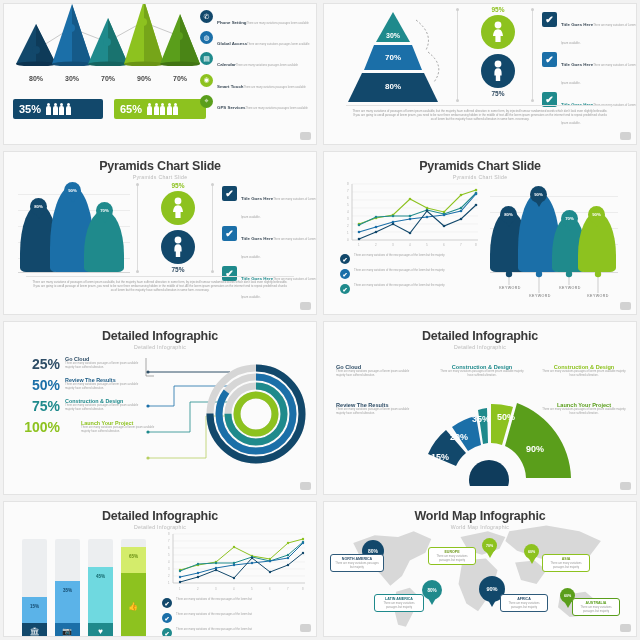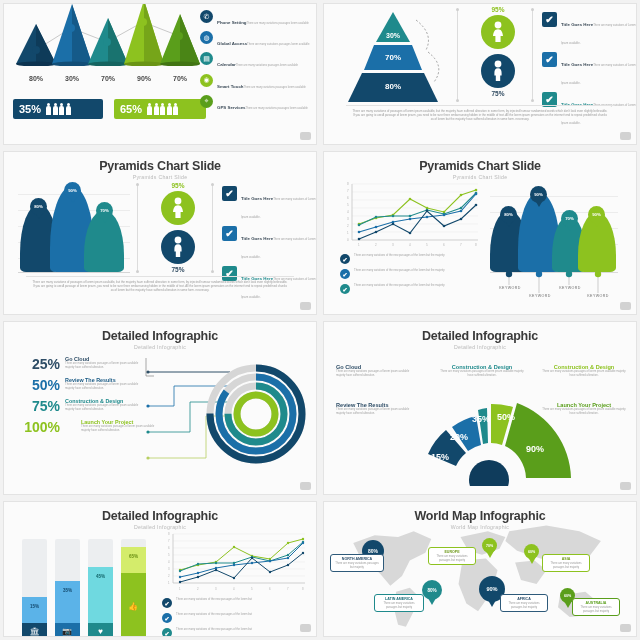--- a/index.html
+++ b/index.html
@@ -462,21 +462,21 @@
               <div class="tiny" style="width:78px;">There are many variations passages of lorem ipsum available  majority have suffered alteration.</div>
             </div>
       </div>
       <div style="display:flex;align-items:flex-start;gap:5px;margin-bottom:5px;">
         <div style="width:42px;text-align:right;font-size:14px;font-weight:bold;color:#1f8a8c;">75%</div>
         <div>
               <div style="font-size:5.4px;font-weight:bold;color:#1f8a8c;">Construction &amp; Design</div>
               <div class="tiny" style="width:78px;">There are many variations passages of lorem ipsum available  majority have suffered alteration.</div>
             </div>
       </div>
-      <div style="display:flex;align-items:flex-start;gap:21px;">
+      <div style="display:flex;align-items:center;gap:21px;">
         <div style="width:42px;text-align:right;font-size:14px;font-weight:bold;color:#8dc21f;">100%</div>
         <div>
               <div style="font-size:5.4px;font-weight:bold;color:#8dc21f;">Launch Your Project</div>
               <div class="tiny" style="width:78px;">There are many variations passages of lorem ipsum available  majority have suffered alteration.</div>
             </div>
       </div>
     </div>
 
     <svg style="position:absolute;left:140px;top:36px;" width="100" height="108">
       <polyline points="2,4 2,18 10,18" fill="none" stroke="#6f6f6f" stroke-width="0.6"></polyline>

